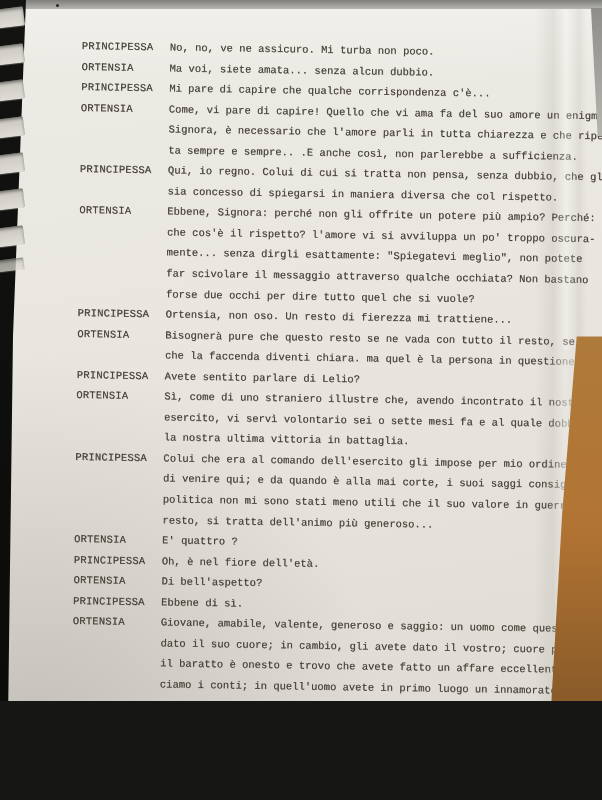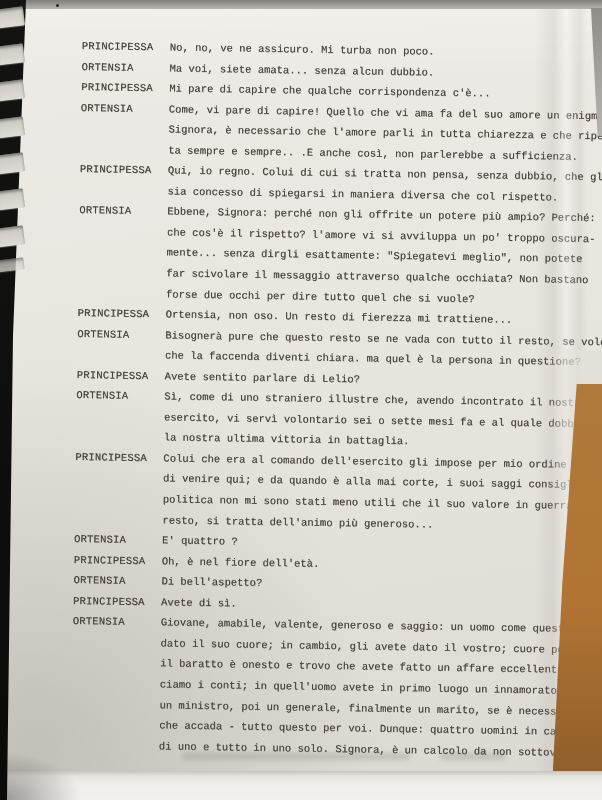--- a/index.html
+++ b/index.html
@@ -1,16 +1,16 @@
 <!DOCTYPE html>
 <html><head>
 <meta charset="utf-8">
 <style>
   html,body{margin:0;padding:0;background:#161614;}
-  .photo{position:relative;width:602px;height:800px;overflow:hidden;background:#c4b5fd;
+  .photo{position:relative;width:602px;height:701px;overflow:hidden;background:#c4b5fd;
          font-family:"Liberation Mono","DejaVu Sans Mono",monospace;}
 
   
   .page-top-edge{position:absolute;left:0;top:0;width:602px;height:9px;
     background:linear-gradient(180deg,#7e7e7a 0%,#9d9c98 55%,#b7b6b2 100%);}
 
   
   .page{position:absolute;left:0;top:9px;width:602px;height:764px;
     background:linear-gradient(172deg,#edebe5 0%,#eae7e1 35%,#e4e1da 70%,#dcd9d2 100%);}
   .shade-bl{position:absolute;left:0;top:300px;width:430px;height:480px;
@@ -99,21 +99,21 @@
       <div class="line"><span class="speaker">ORTENSIA</span><span class="dialogue">Sì, come di uno straniero illustre che, avendo incontrato il nostro</span></div>
       <div class="line"><span class="speaker"></span><span class="dialogue">esercito, vi servì volontario sei o sette mesi fa e al quale dobbiamo</span></div>
       <div class="line"><span class="speaker"></span><span class="dialogue">la nostra ultima vittoria in battaglia.</span></div>
       <div class="line"><span class="speaker">PRINCIPESSA</span><span class="dialogue">Colui che era al comando dell'esercito gli impose per mio ordine</span></div>
       <div class="line"><span class="speaker"></span><span class="dialogue">di venire qui; e da quando è alla mai corte, i suoi saggi consigli in'</span></div>
       <div class="line"><span class="speaker"></span><span class="dialogue">politica non mi sono stati meno utili che il suo valore in guerra; de'</span></div>
       <div class="line"><span class="speaker"></span><span class="dialogue">resto, si tratta dell'animo più generoso...</span></div>
       <div class="line"><span class="speaker">ORTENSIA</span><span class="dialogue">E' quattro ?</span></div>
       <div class="line"><span class="speaker">PRINCIPESSA</span><span class="dialogue">Oh, è nel fiore dell'età.</span></div>
       <div class="line"><span class="speaker">ORTENSIA</span><span class="dialogue">Di bell'aspetto?</span></div>
-      <div class="line"><span class="speaker">PRINCIPESSA</span><span class="dialogue">Avete di sì.</span></div>
+      <div class="line"><span class="speaker">PRINCIPESSA</span><span class="dialogue">Ebbene di sì.</span></div>
       <div class="line"><span class="speaker">ORTENSIA</span><span class="dialogue">Giovane, amabile, valente, generoso e saggio: un uomo come questo vi h</span></div>
       <div class="line"><span class="speaker"></span><span class="dialogue">dato il suo cuore; in cambio, gli avete dato il vostro; cuore per cuo:</span></div>
       <div class="line"><span class="speaker"></span><span class="dialogue">il baratto è onesto e trovo che avete fatto un affare eccellente. fac-</span></div>
       <div class="line"><span class="speaker"></span><span class="dialogue">ciamo i conti; in quell'uomo avete in primo luogo un innamorato, poi</span></div>
       <div class="line"><span class="speaker"></span><span class="dialogue">un ministro, poi un generale, finalmente un marito, se è necessario</span></div>
       <div class="line"><span class="speaker"></span><span class="dialogue">che accada - tutto questo per voi. Dunque: quattro uomini in cambio</span></div>
       <div class="line"><span class="speaker"></span><span class="dialogue">di uno e tutto in uno solo. Signora, è un calcolo da non sottovalutare</span></div>
     </div>
 
   <div class="fold-band"></div>

